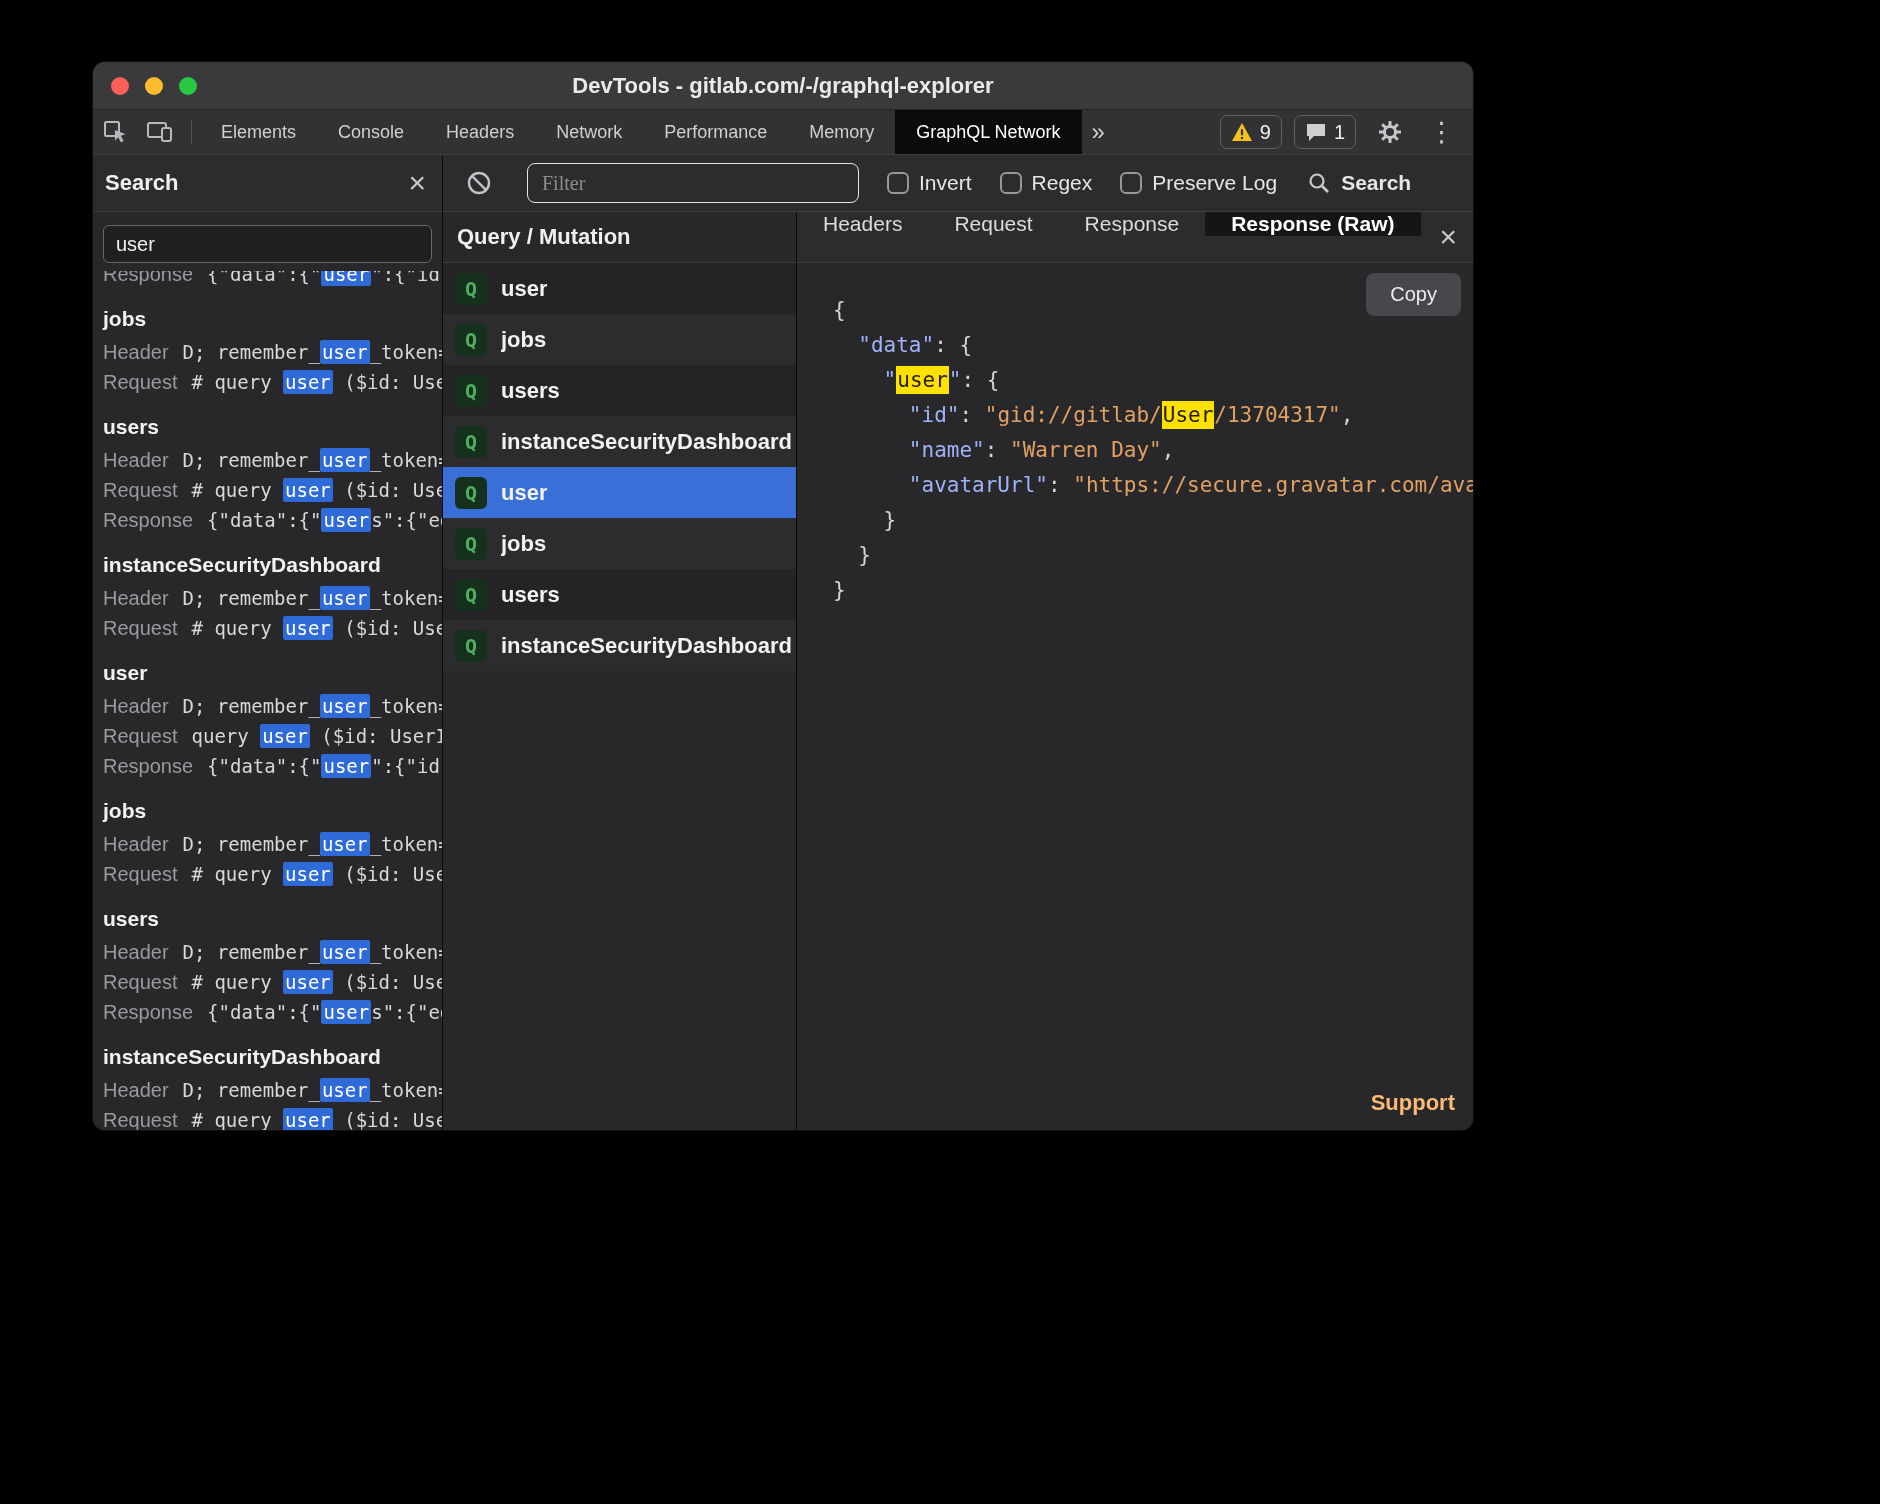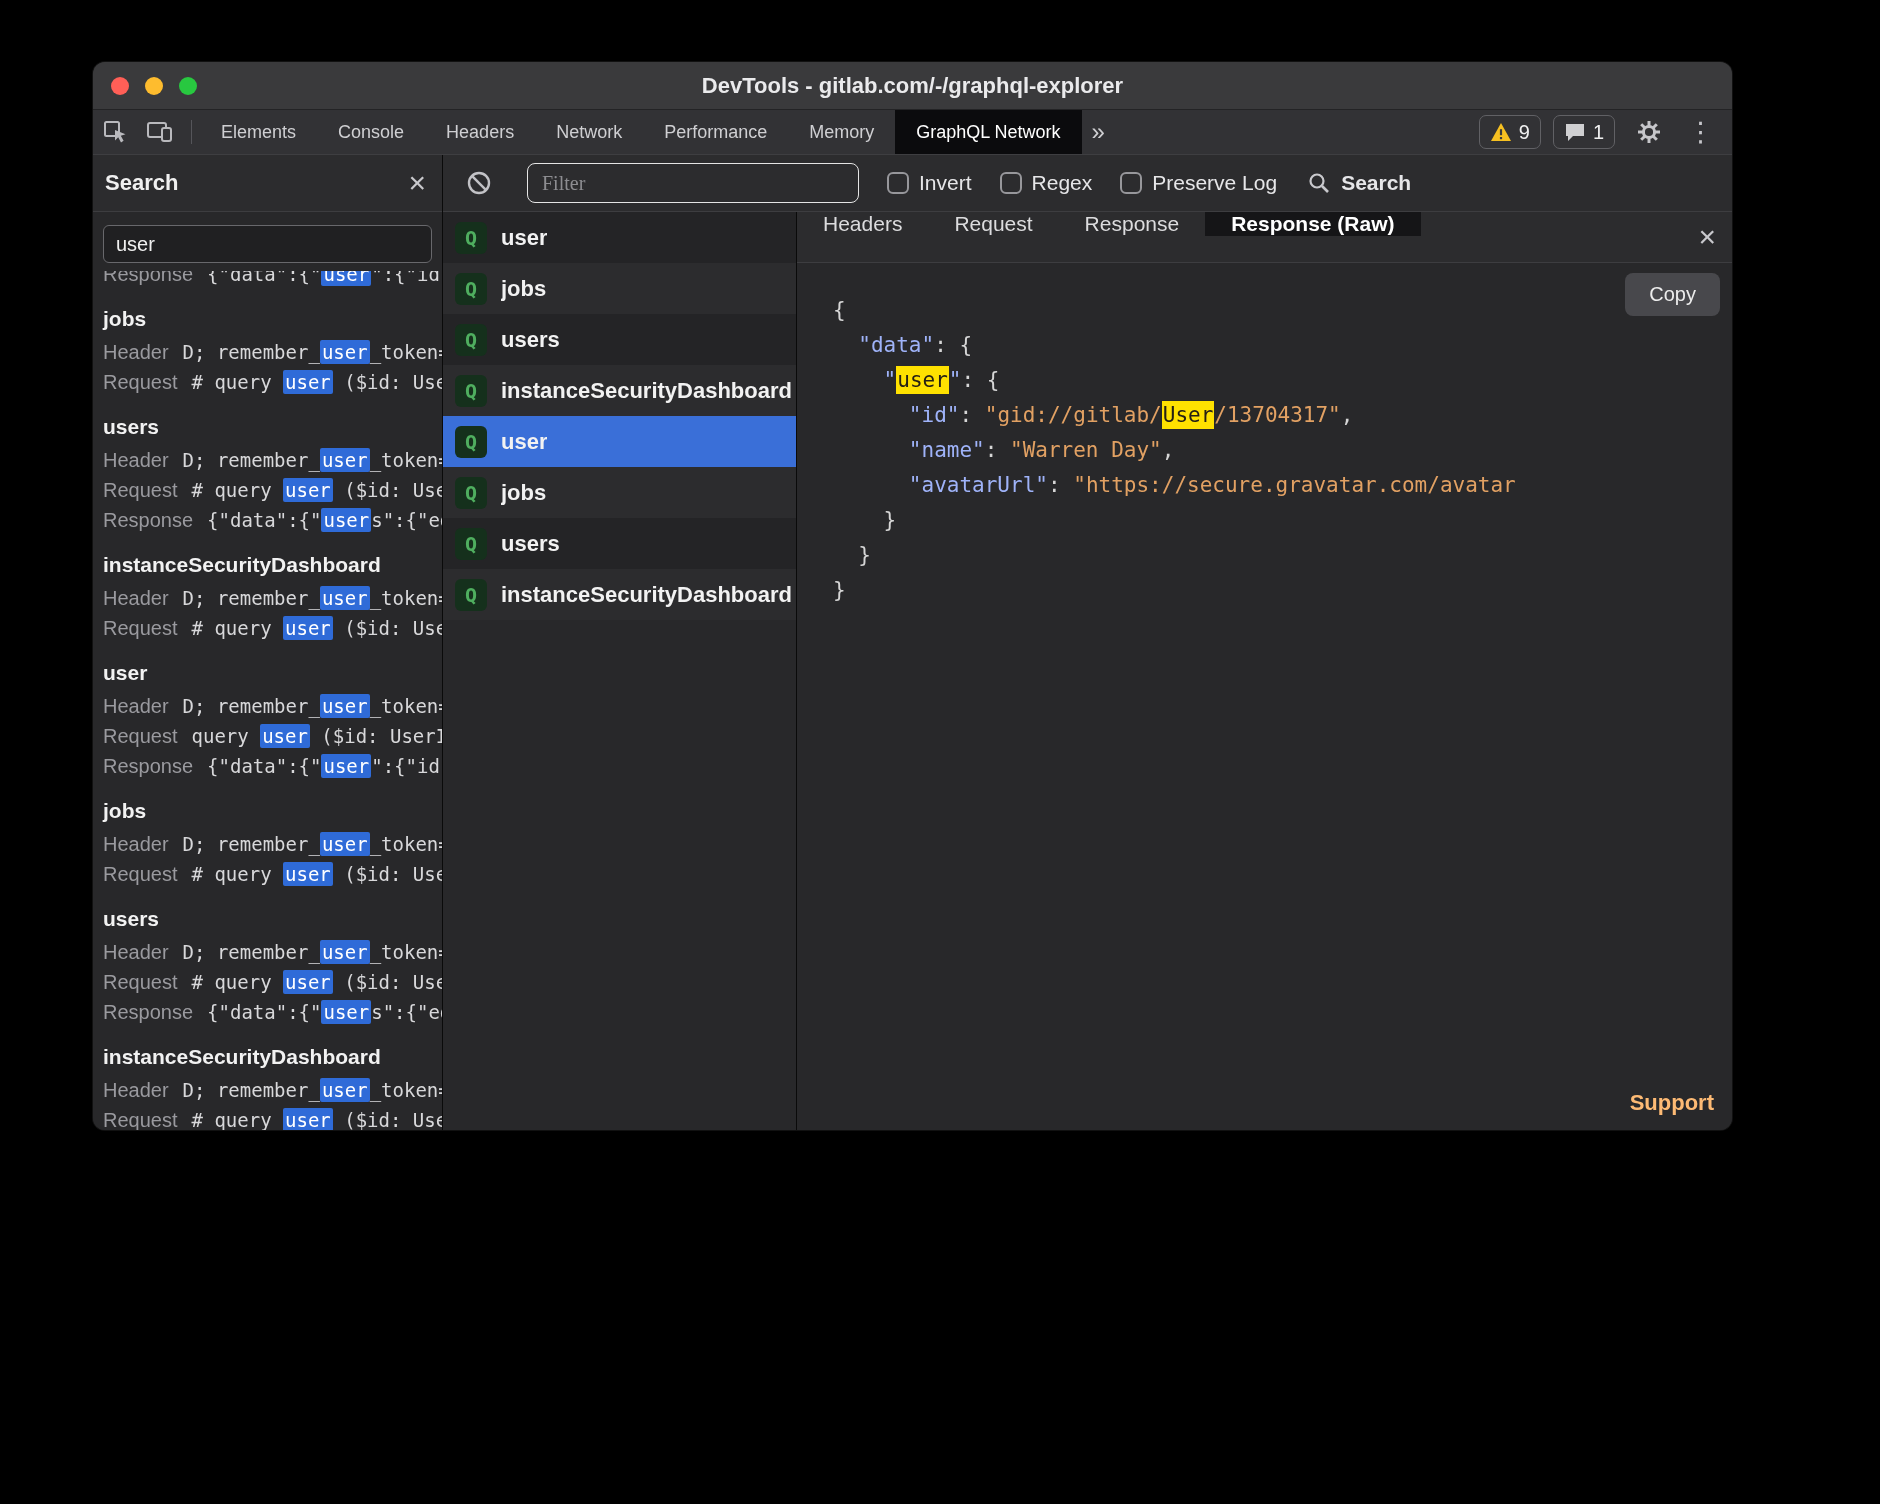--- a/index.html
+++ b/index.html
@@ -1,20 +1,20 @@
 <!DOCTYPE html>
 <html><head>
 <meta charset="utf-8">
 <style>
   * { margin:0; padding:0; box-sizing:border-box; }
   html,body { width:1880px; height:1504px; background:#000; overflow:hidden;
               font-family:"Liberation Sans", sans-serif; }
   body { position:relative; }
 
-  .window { position:absolute; left:93px; top:62px; width:1639px; height:1068px;
+  .window { position:absolute; left:93px; top:62px; width:1380px; height:1068px;
             background:#28282a; border-radius:12px; overflow:hidden;
             display:flex; flex-direction:column; box-shadow:0 0 0 1px #111; }
 
   
   .titlebar { flex:0 0 48px; background:#3a3a3c; border-bottom:1px solid #232325;
               display:flex; align-items:center; position:relative; }
   .traffic { display:flex; gap:16px; padding-left:18px; z-index:2; }
   .light { width:18px; height:18px; border-radius:50%; display:inline-block; }
   .light.red { background:#ff5f57; } .light.yellow { background:#febc2e; } .light.green { background:#28c840; }
   .title { position:absolute; left:0; right:0; text-align:center; color:#eaeaec;
@@ -242,20 +242,21 @@
             <circle cx="10" cy="10" r="6.5" fill="none" stroke="#c9c9cd" stroke-width="2.2"></circle>
             <line x1="15" y1="15" x2="21" y2="21" stroke="#c9c9cd" stroke-width="2.6"></line>
           </svg>
           <span>Search</span>
         </div>
       </div>
 
       <div class="content-split">
 
         <div class="query-panel">
+          <div class="query-header">Query / Mutation</div>
           <div class="query-list">
               <div class="qrow">
                 <span class="qbadge">Q</span>
                 <span class="qlabel">user</span>
               </div>
               <div class="qrow">
                 <span class="qbadge">Q</span>
                 <span class="qlabel">jobs</span>
               </div>
               <div class="qrow">

